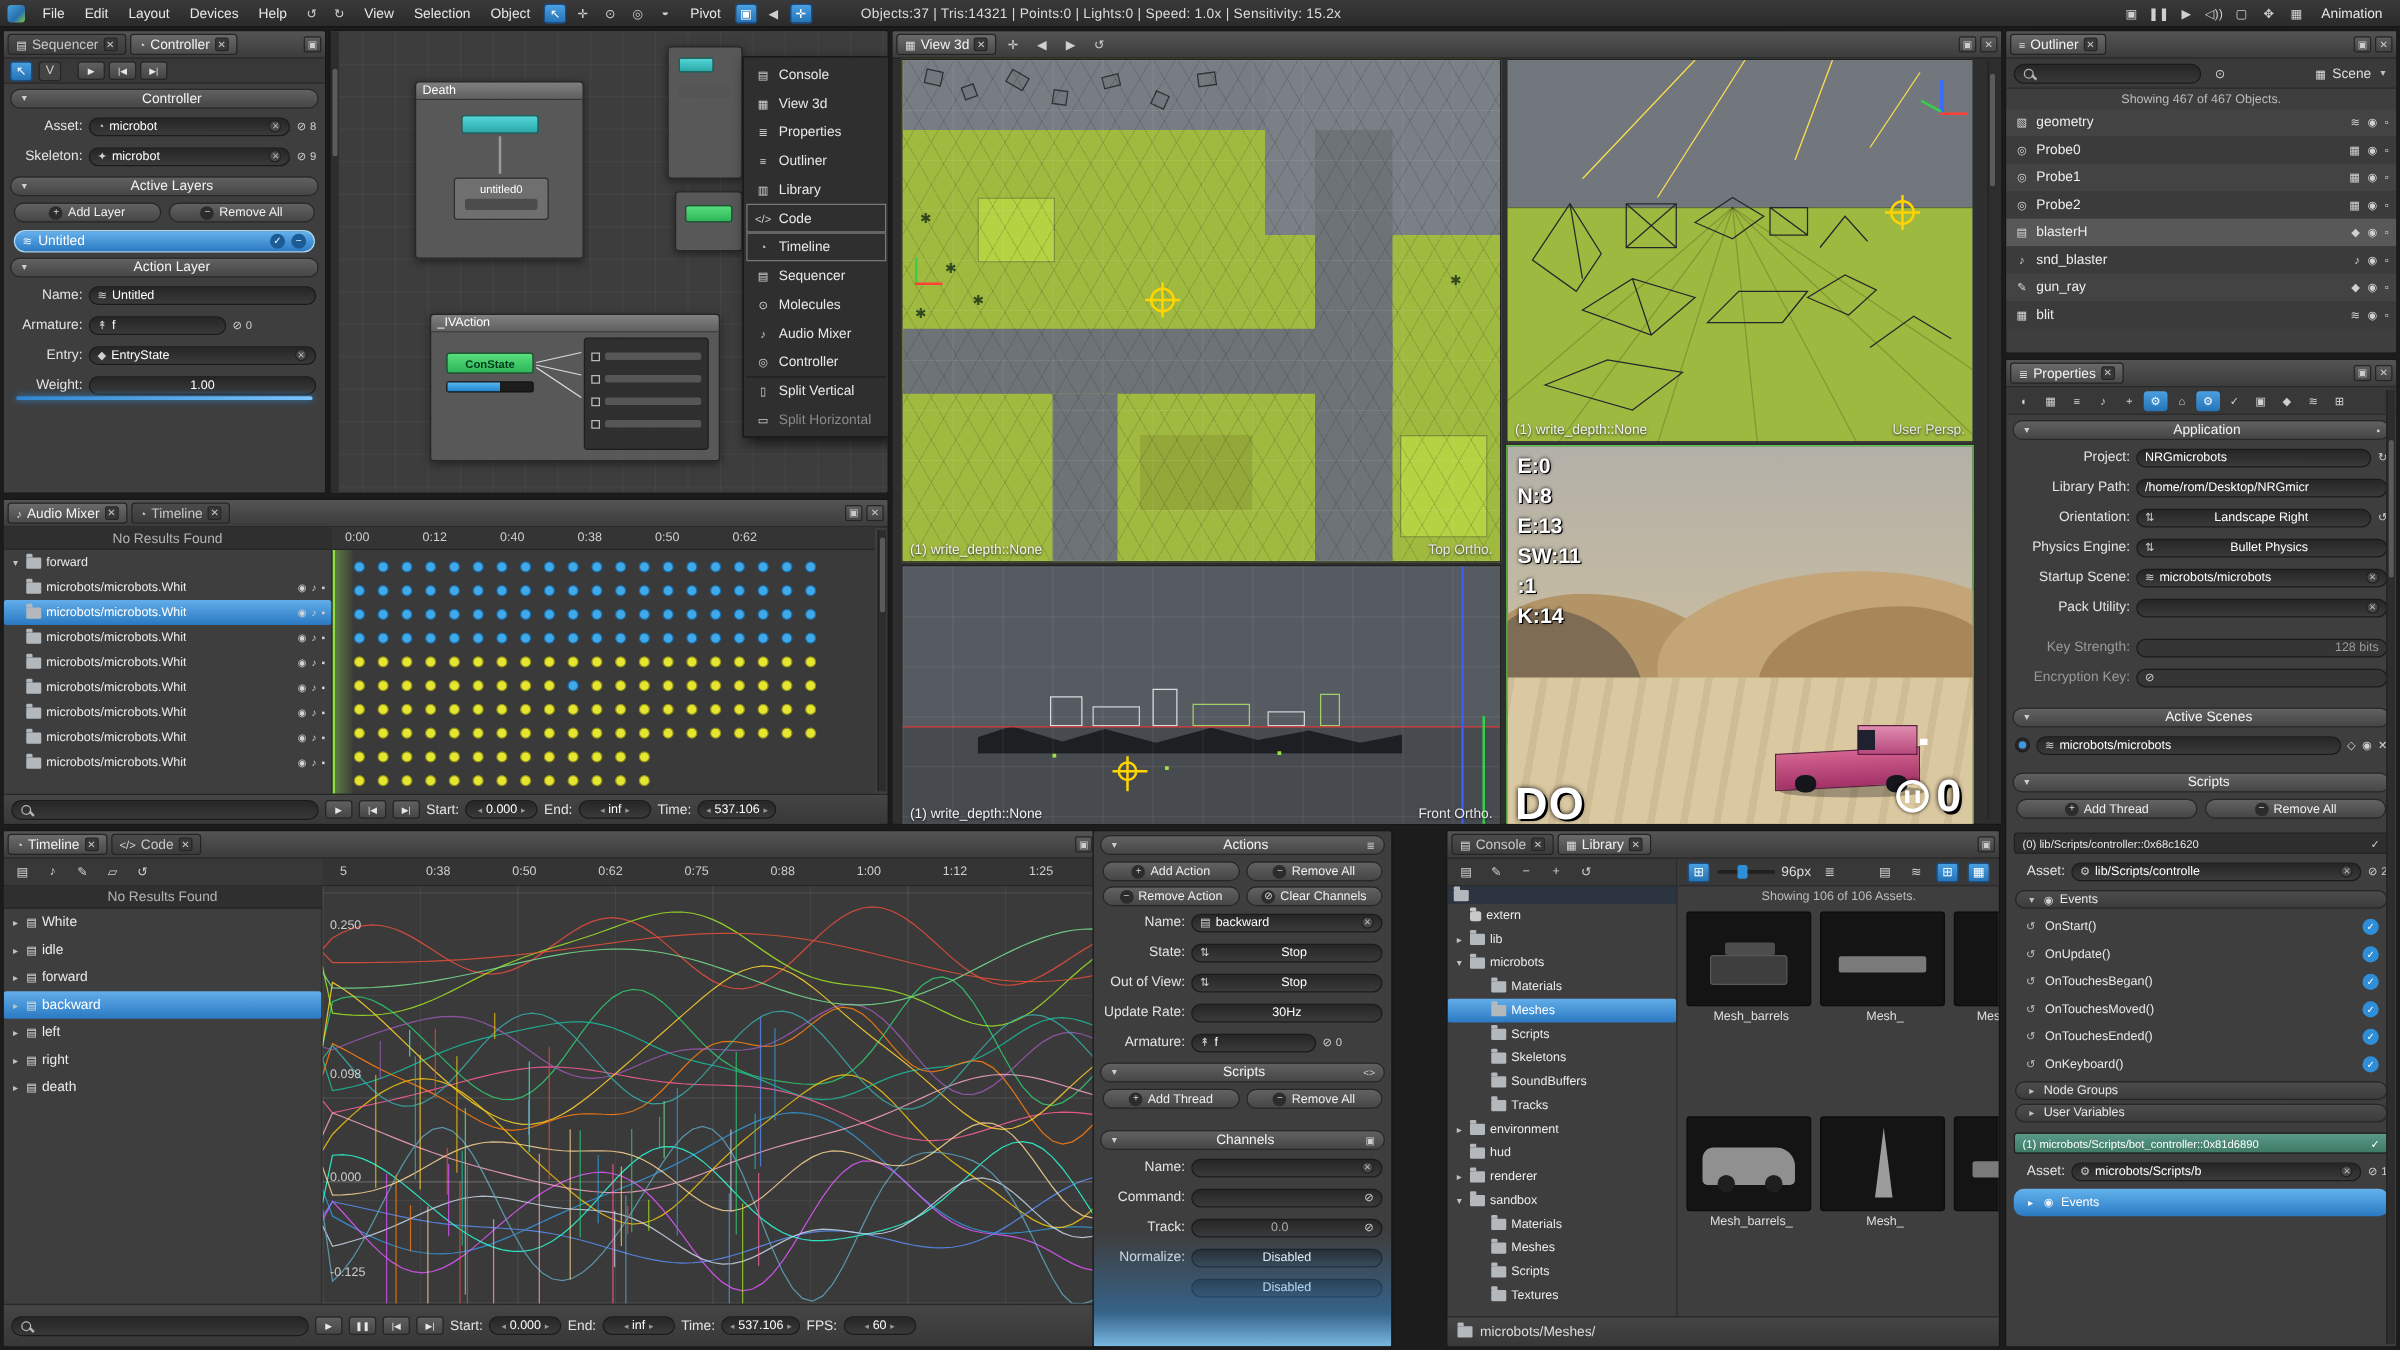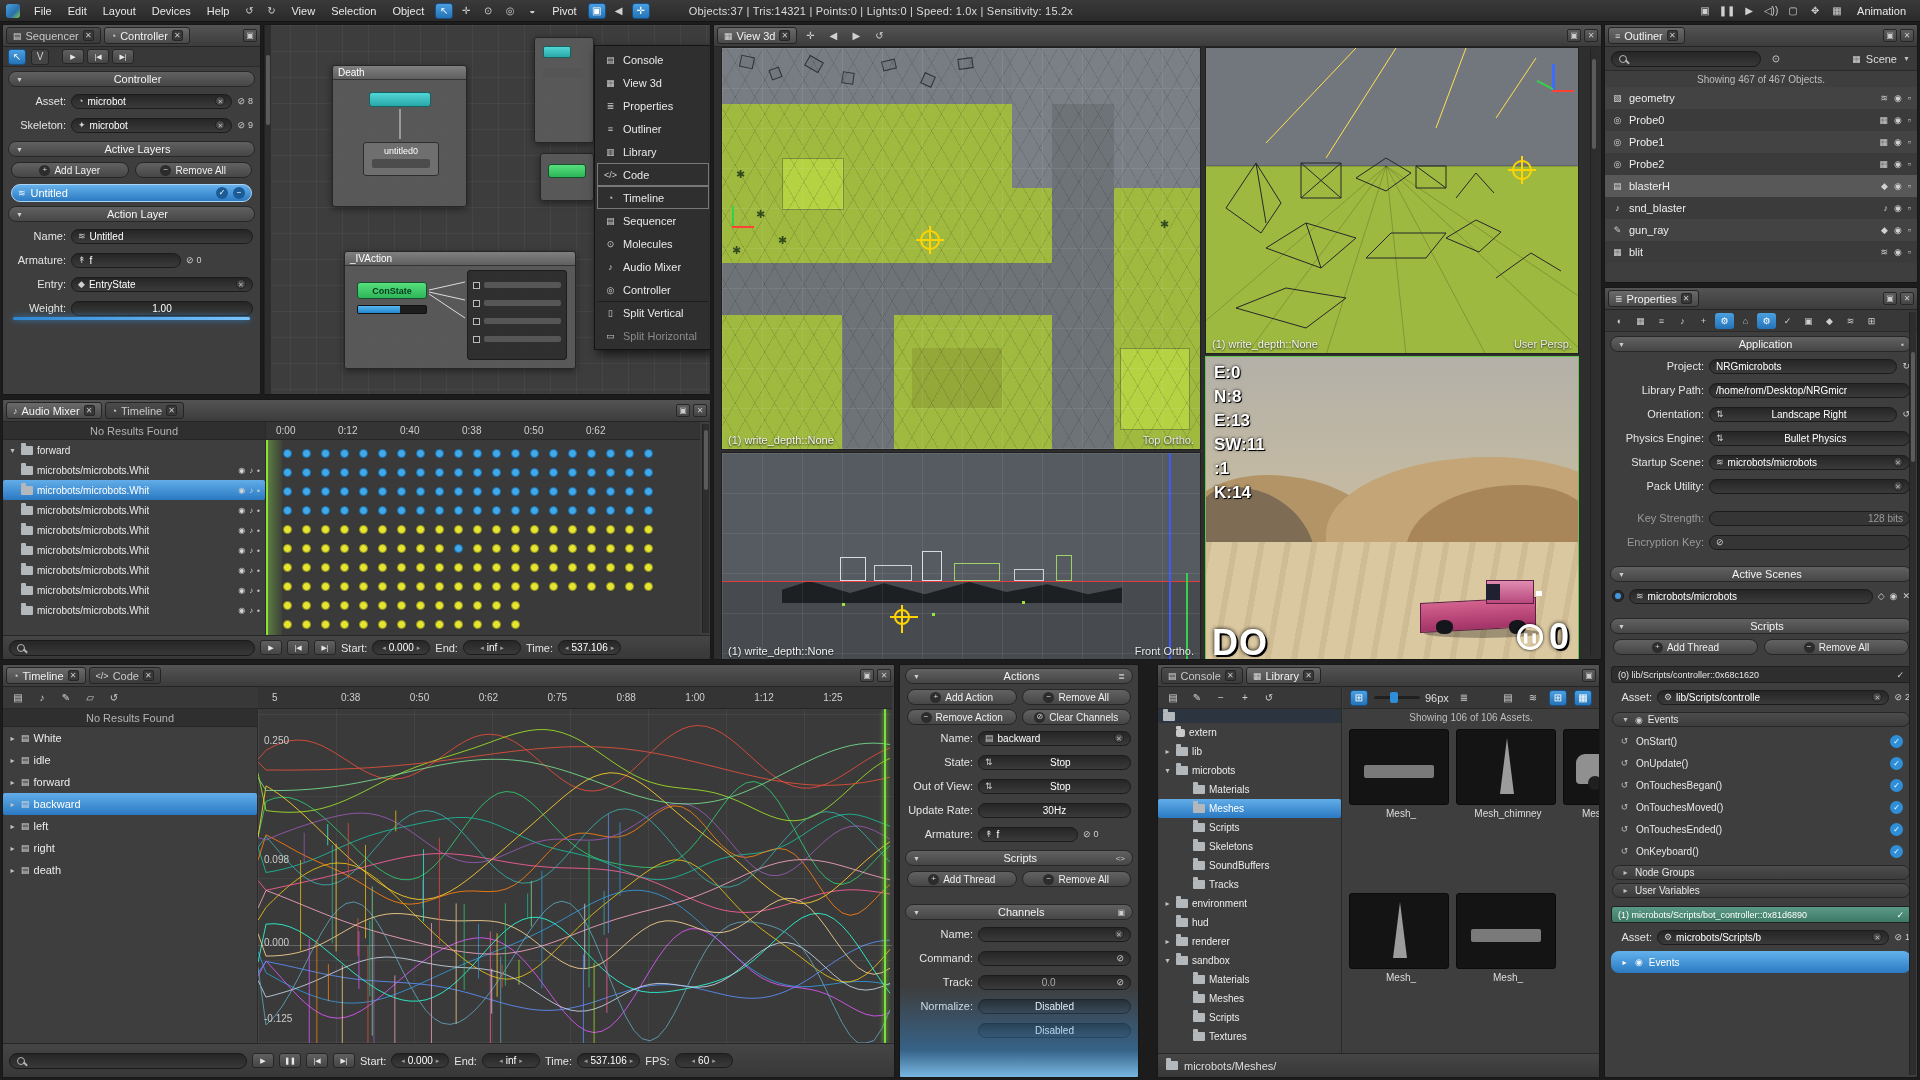--- a/index.html
+++ b/index.html
@@ -1103,21 +1103,21 @@
       </span>
     <span class="flabel">FPS:</span>
     <span class="vpill">
         <span class="varr">◂</span>
         <span>60</span>
         <span class="varr">▸</span>
       </span>
   </div>
 </div>
 
-<div class="panel" style="left:899px;top:664px;width:240px;height:414px">
+<div class="panel" style="left:874px;top:664px;width:240px;height:414px">
   <div class="glow"></div>
   <div class="sect" style="margin-top:3px">
     <span class="sarrow">▼</span>
     <span class="stitle">Actions</span>
     <span class="sright">≣</span>
   </div>
   <div style="display:flex;gap:5px;padding:3px 7px">
     <span class="btn" style="flex:1">
         <span class="bico">+</span>
         <span>Add Action</span>
@@ -1355,20 +1355,24 @@
     <span class="mbico">≣</span>
     <span class="spacer"></span>
     <span class="mbico">▤</span>
     <span class="mbico">≋</span>
     <span class="mbico blue">⊞</span>
     <span class="mbico blue">▦</span>
   </div>
   <div style="position:absolute;left:185px;top:44px;right:0;height:17px;display:flex;align-items:center;justify-content:center;color:#bdbdbd;font-size:10px">Showing 106 of 106 Assets.</div>
   <div class="agrid" style="left:191px;top:64px;right:0;bottom:26px">
 
+  <div class="acell sh-barrels">
+      <div class="thumb"></div>
+      <div class="clabel">Mesh_barrels</div>
+    </div>
       <div class="acell sh-plate">
       <div class="thumb"></div>
       <div class="clabel">Mesh_</div>
     </div>
       <div class="acell sh-cone">
       <div class="thumb"></div>
       <div class="clabel">Mesh_chimney</div>
     </div>
       <div class="acell sh-car">
       <div class="thumb"></div>

